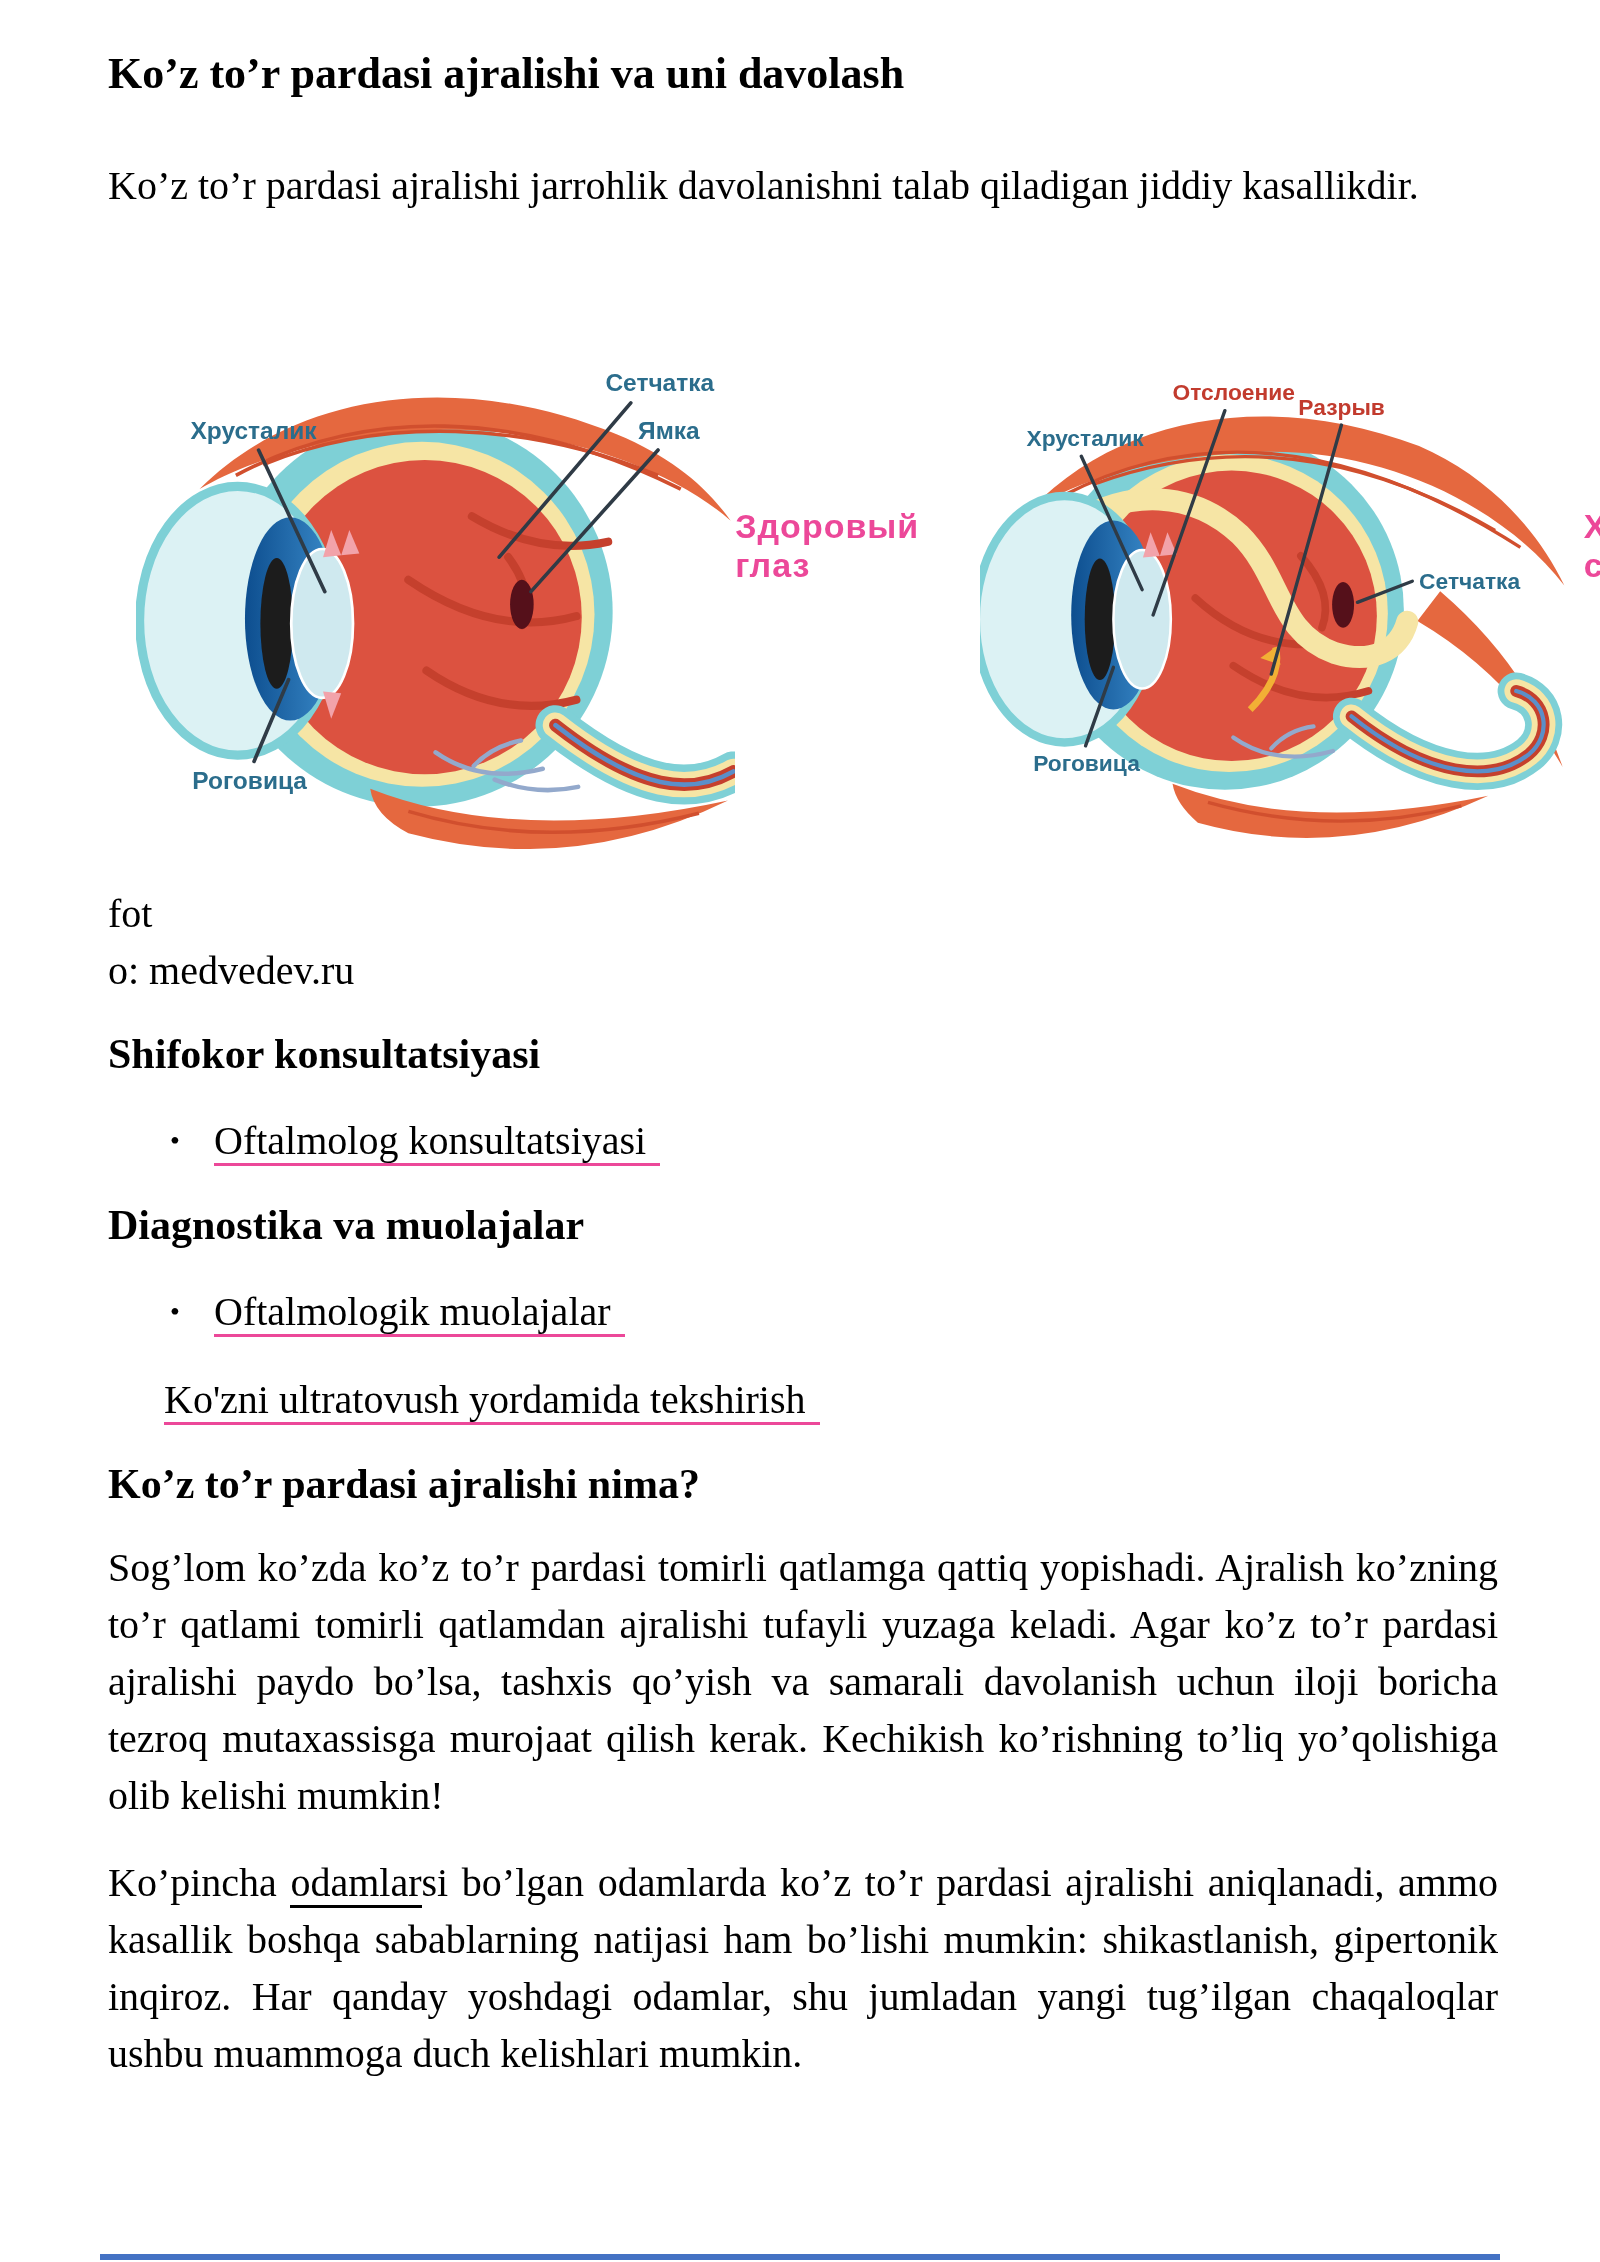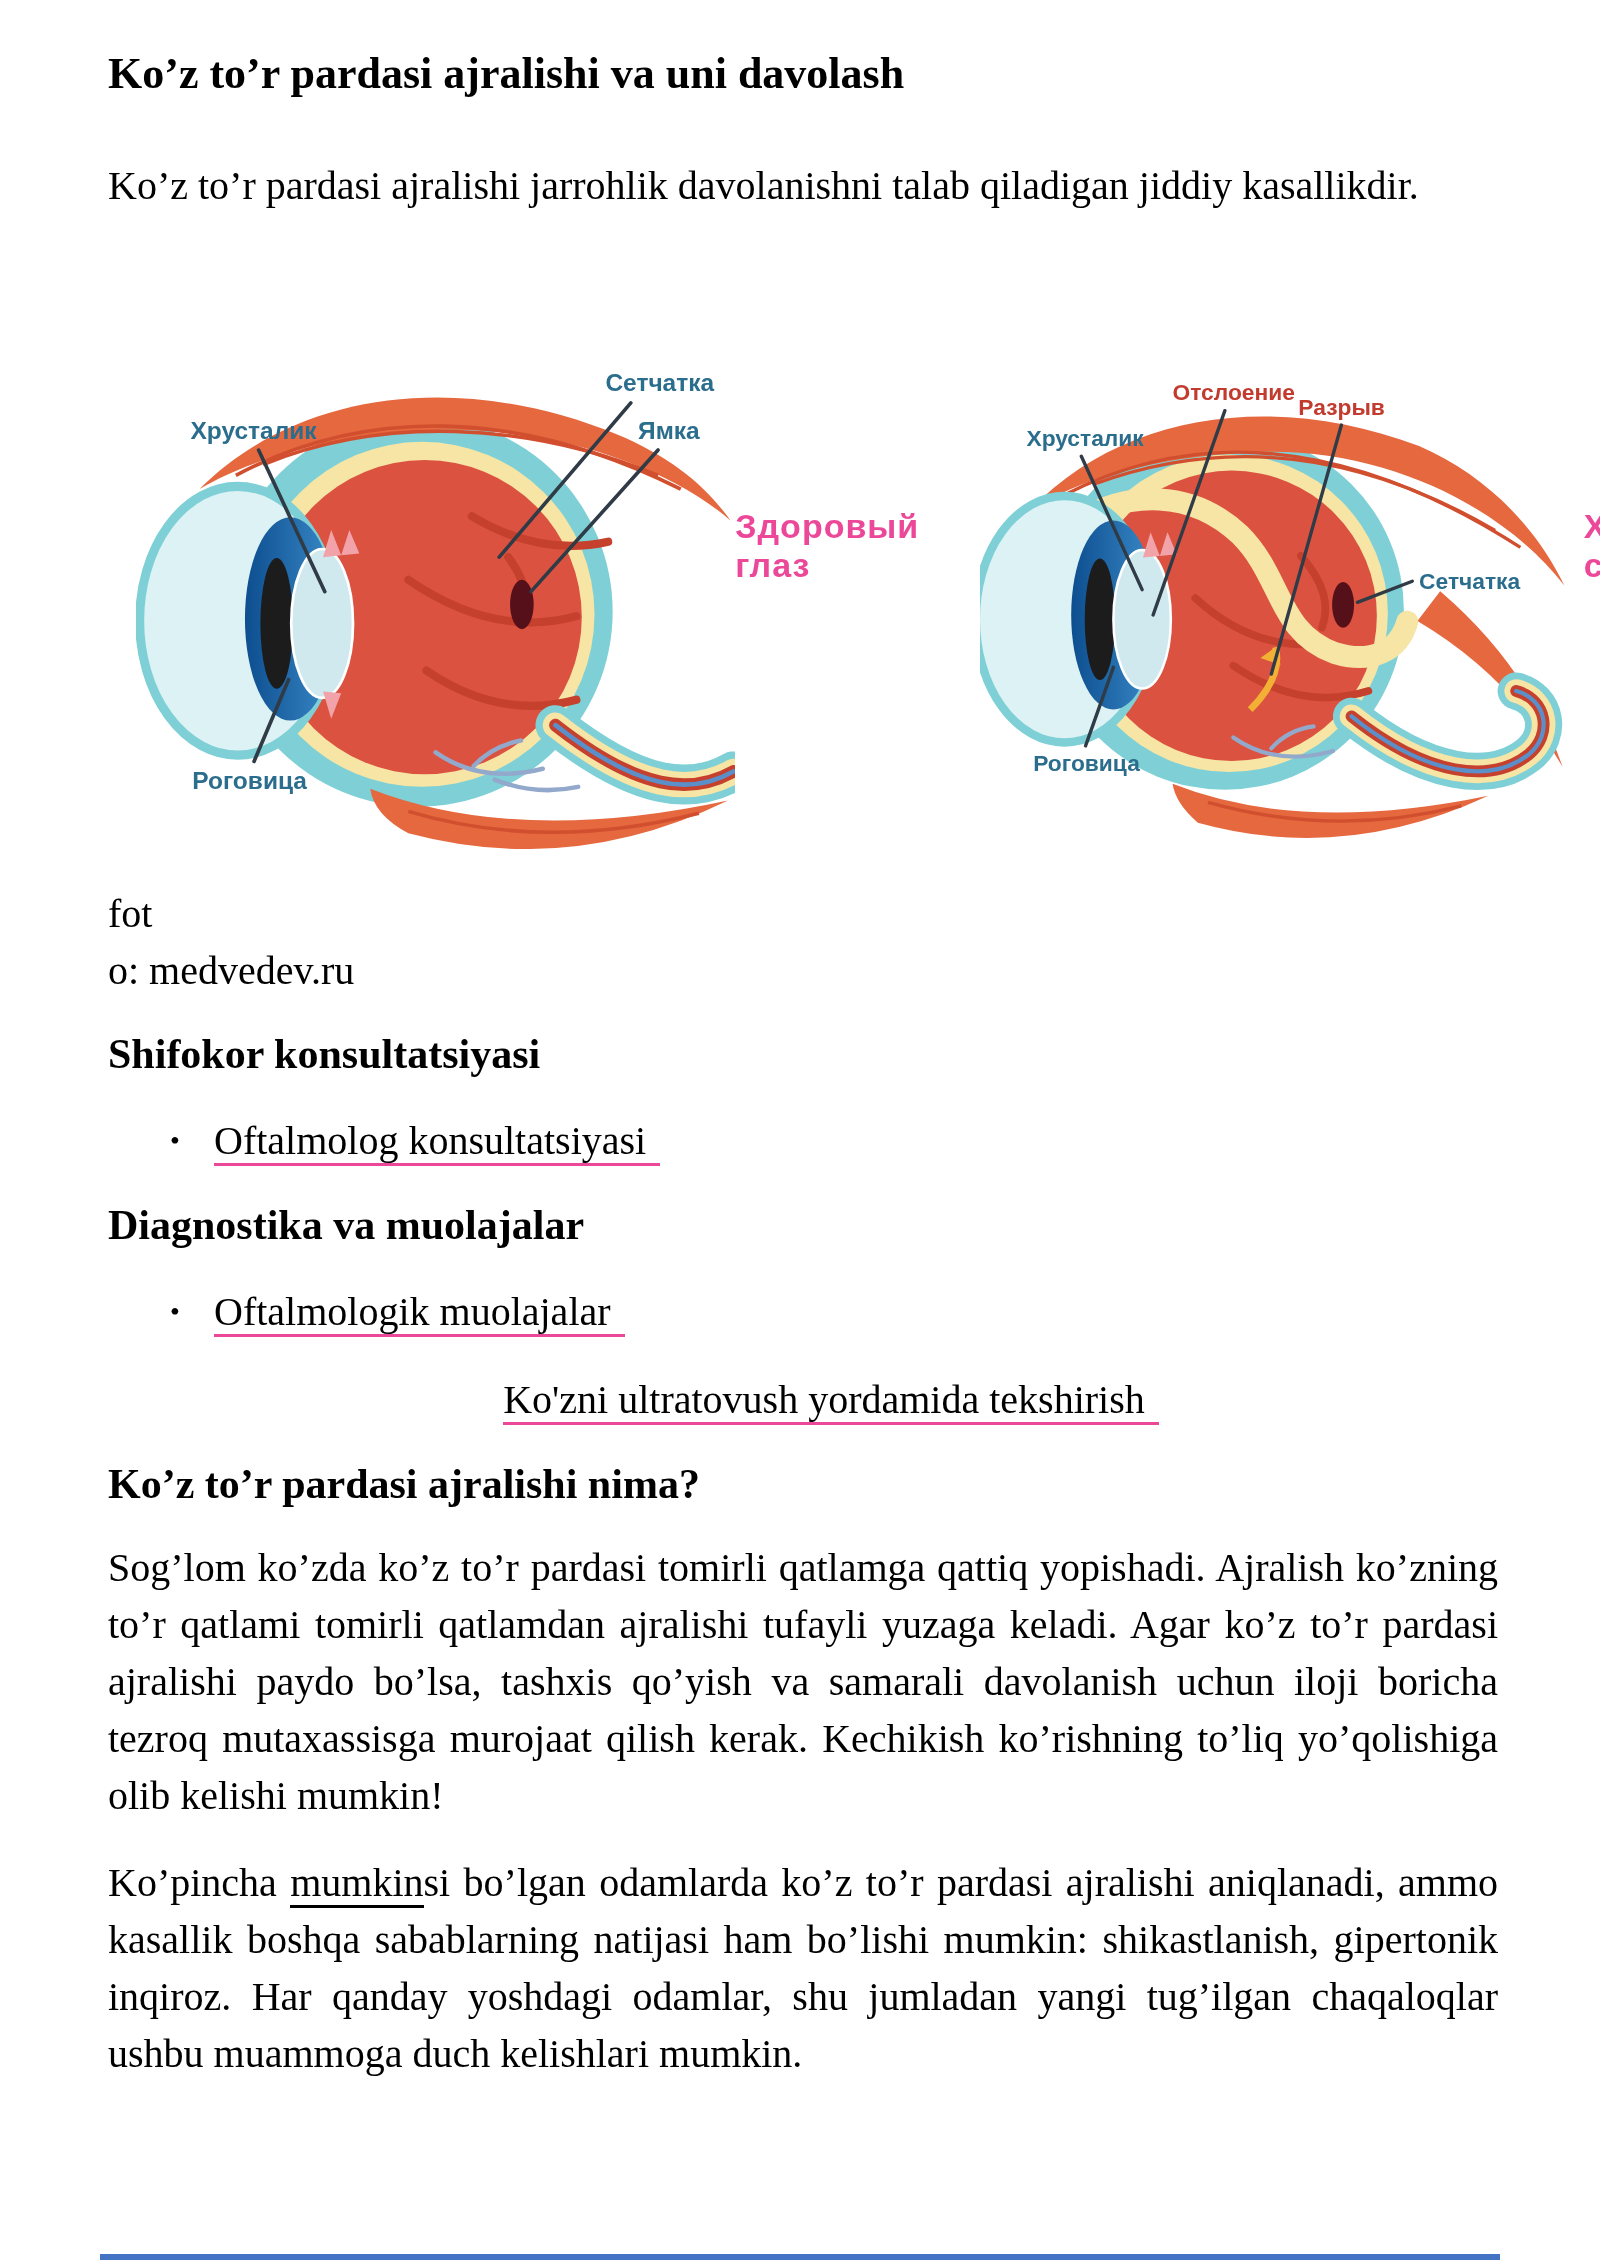--- a/index.html
+++ b/index.html
@@ -16,21 +16,21 @@
   text.lbl{font-family:"Liberation Sans",sans-serif;font-weight:bold;font-size:27px;}
   .lbl-blue{fill:#2b6d8c;}
   .lbl-red{fill:#c23b2e;}
   .leader{stroke:#2f3b46;stroke-width:4;fill:none;stroke-linecap:round;}
   .credit{font-size:40px;line-height:57px;margin-top:36px;}
   .credit .r{text-align:left;}
   h2.sect{font-size:42px;line-height:50px;margin:30px 0 0 0;font-weight:bold;}
   .bullet{font-size:40px;line-height:58px;margin:33px 0 0 62px;}
   .dot{display:inline-block;width:44px;font-size:28px;vertical-align:4px;}
   .ulink{border-bottom:3px solid #ec4899;padding-right:14px;}
-  .sublink-row{margin:30px 0 0 56px;font-size:40px;line-height:58px;text-align:center;}
+  .sublink-row{margin:30px 0 0 56px;font-size:40px;line-height:58px;}
   .para{font-size:40px;line-height:57px;text-align:justify;margin:30px 0 0 0;}
   .inline-link{border-bottom:3px solid #000;}
   .bottom-rule{position:absolute;left:100px;top:2254px;width:1400px;height:6px;background:#4472c4;}
 </style>
 </head>
 <body>
 
 <div class="content">
 
   <h1 class="title">Ko’z to’r pardasi ajralishi va uni davolash</h1>
@@ -185,17 +185,17 @@
   </div>
 
   <div class="sublink-row">
     <span class="ulink">Ko'zni ultratovush yordamida tekshirish</span>
   </div>
 
   <h2 class="sect">Ko’z to’r pardasi ajralishi nima?</h2>
 
   <p class="para">Sog’lom ko’zda ko’z to’r pardasi tomirli qatlamga qattiq yopishadi. Ajralish ko’zning to’r qatlami tomirli qatlamdan ajralishi tufayli yuzaga keladi. Agar ko’z to’r pardasi ajralishi paydo bo’lsa, tashxis qo’yish va samarali davolanish uchun iloji boricha tezroq mutaxassisga murojaat qilish kerak. Kechikish ko’rishning to’liq yo’qolishiga olib kelishi mumkin!</p>
 
-  <p class="para"><span>Ko’pincha </span><span class="inline-link">mumkin</span><span>si bo’lgan odamlarda ko’z to’r pardasi ajralishi aniqlanadi, ammo kasallik boshqa sabablarning natijasi ham bo’lishi mumkin: shikastlanish, gipertonik inqiroz. Har qanday yoshdagi odamlar, shu jumladan yangi tug’ilgan chaqaloqlar ushbu muammoga duch kelishlari mumkin.</span></p>
+  <p class="para"><span>Ko’pincha </span><span class="inline-link">odamlar</span><span>si bo’lgan odamlarda ko’z to’r pardasi ajralishi aniqlanadi, ammo kasallik boshqa sabablarning natijasi ham bo’lishi mumkin: shikastlanish, gipertonik inqiroz. Har qanday yoshdagi odamlar, shu jumladan yangi tug’ilgan chaqaloqlar ushbu muammoga duch kelishlari mumkin.</span></p>
 
 </div>
 
 <div class="bottom-rule"></div>
 
 </body></html>

